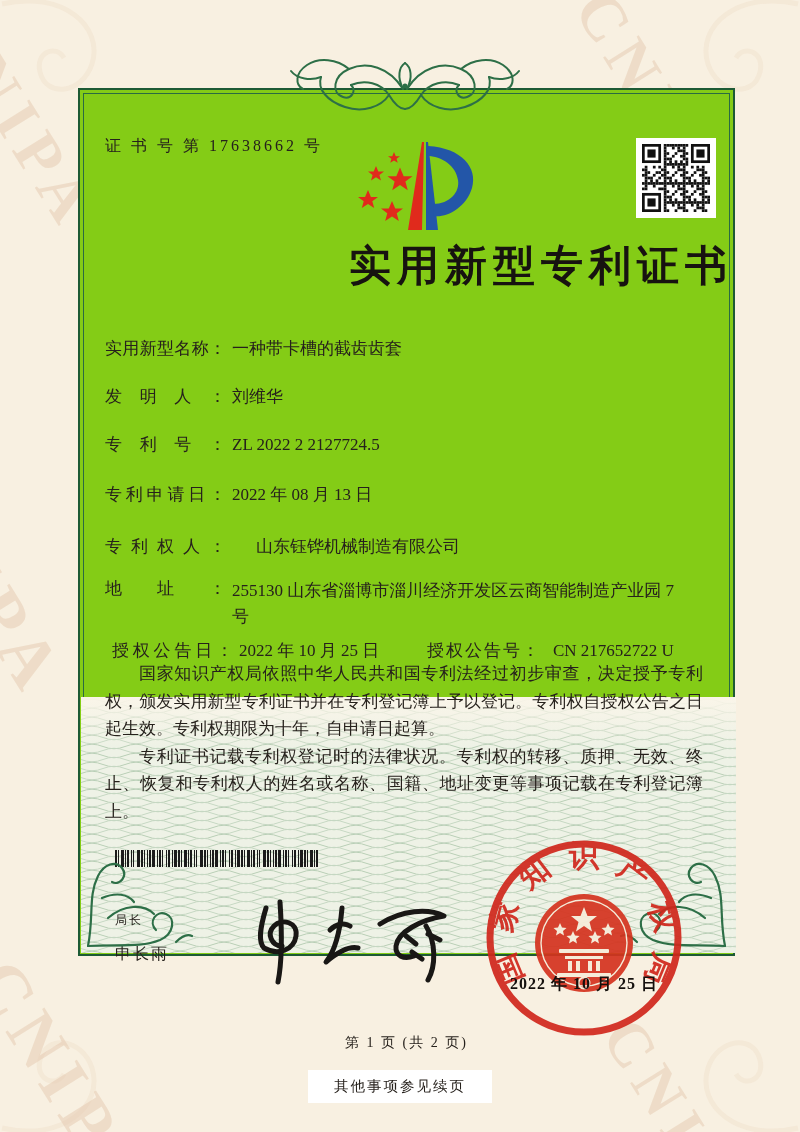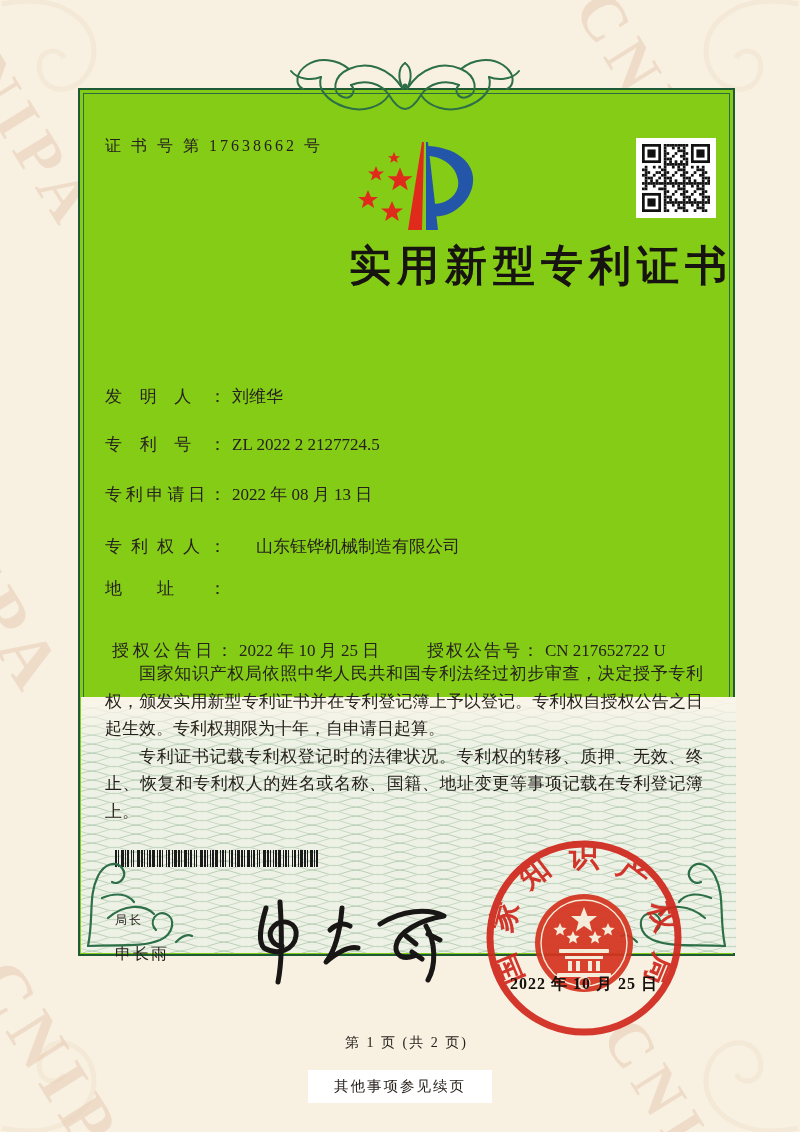--- a/index.html
+++ b/index.html
@@ -63,21 +63,21 @@
     color:#171310;
   }
 
   
   .row{position:absolute;left:25px;font-size:17px;display:flex;line-height:22px;}
   .lbl{display:inline-block;width:121px;text-align:justify;text-align-last:justify;flex:none;}
   .val{margin-left:6px;}
   .r0{top:248px;} .r1{top:296px;} .r2{top:344px;} .r3{top:394px;} .r4{top:446px;gap:24px;}
   .r5{top:488px;} .r5 .val{width:452px;line-height:26px;}
   .r6{top:550px;margin-left:7px;}
-  .grant2{position:absolute;left:347px;top:550px;font-size:17px;display:flex;line-height:22px;}
+  .grant2{position:absolute;left:347px;top:550px;font-size:17px;display:flex;line-height:22px;gap:8px;}
   .grant2 .lbl{width:112px;}
 
   
   .paras{position:absolute;left:25px;top:570px;width:598px;font-size:17px;line-height:27.5px;text-align:justify;}
   .paras p{margin:0;text-indent:2em;font-family:Liberation Serif, serif;}
 
   
   .barcode{position:absolute;left:35px;top:760px;width:204px;height:17px;}
   .signer-title{position:absolute;left:35px;top:822px;font-size:12px;letter-spacing:2px;}
   .signer-name{position:absolute;left:35px;top:854px;font-size:16px;letter-spacing:2px;}
@@ -433,38 +433,43 @@
           <rect x="51.68000000000001" y="2.72" width="13.600000000000001" height="13.600000000000001" fill="#fff"></rect>
           <rect x="54.400000000000006" y="5.44" width="8.16" height="8.16" fill="#111"></rect>
           <rect x="0" y="48.96" width="19.040000000000003" height="19.040000000000003" fill="#111"></rect>
           <rect x="2.72" y="51.68000000000001" width="13.600000000000001" height="13.600000000000001" fill="#fff"></rect>
           <rect x="5.44" y="54.400000000000006" width="8.16" height="8.16" fill="#111"></rect>
         </svg>
     </div>
 
     <div class="title">实用新型专利证书</div>
 
+    <div class="row r0">
+      <span class="lbl">实用新型名称：</span>
+      <span class="val">一种带卡槽的截齿齿套</span>
+    </div>
     <div class="row r1">
       <span class="lbl">发明人：</span>
       <span class="val">刘维华</span>
     </div>
     <div class="row r2">
       <span class="lbl">专利号：</span>
       <span class="val">ZL 2022 2 2127724.5</span>
     </div>
     <div class="row r3">
       <span class="lbl">专利申请日：</span>
       <span class="val">2022 年 08 月 13 日</span>
     </div>
     <div class="row r4">
       <span class="lbl">专利权人：</span>
       <span class="val">山东钰铧机械制造有限公司</span>
     </div>
     <div class="row r5">
       <span class="lbl">地址：</span>
+      <span class="val">255130 山东省淄博市淄川经济开发区云商智能制造产业园 7 号</span>
     </div>
     <div class="row r6">
       <span class="lbl">授权公告日：</span>
       <span class="val">2022 年 10 月 25 日</span>
     </div>
     <div class="grant2">
       <span class="lbl">授权公告号：</span>
       <span class="val">CN 217652722 U</span>
     </div>
 

